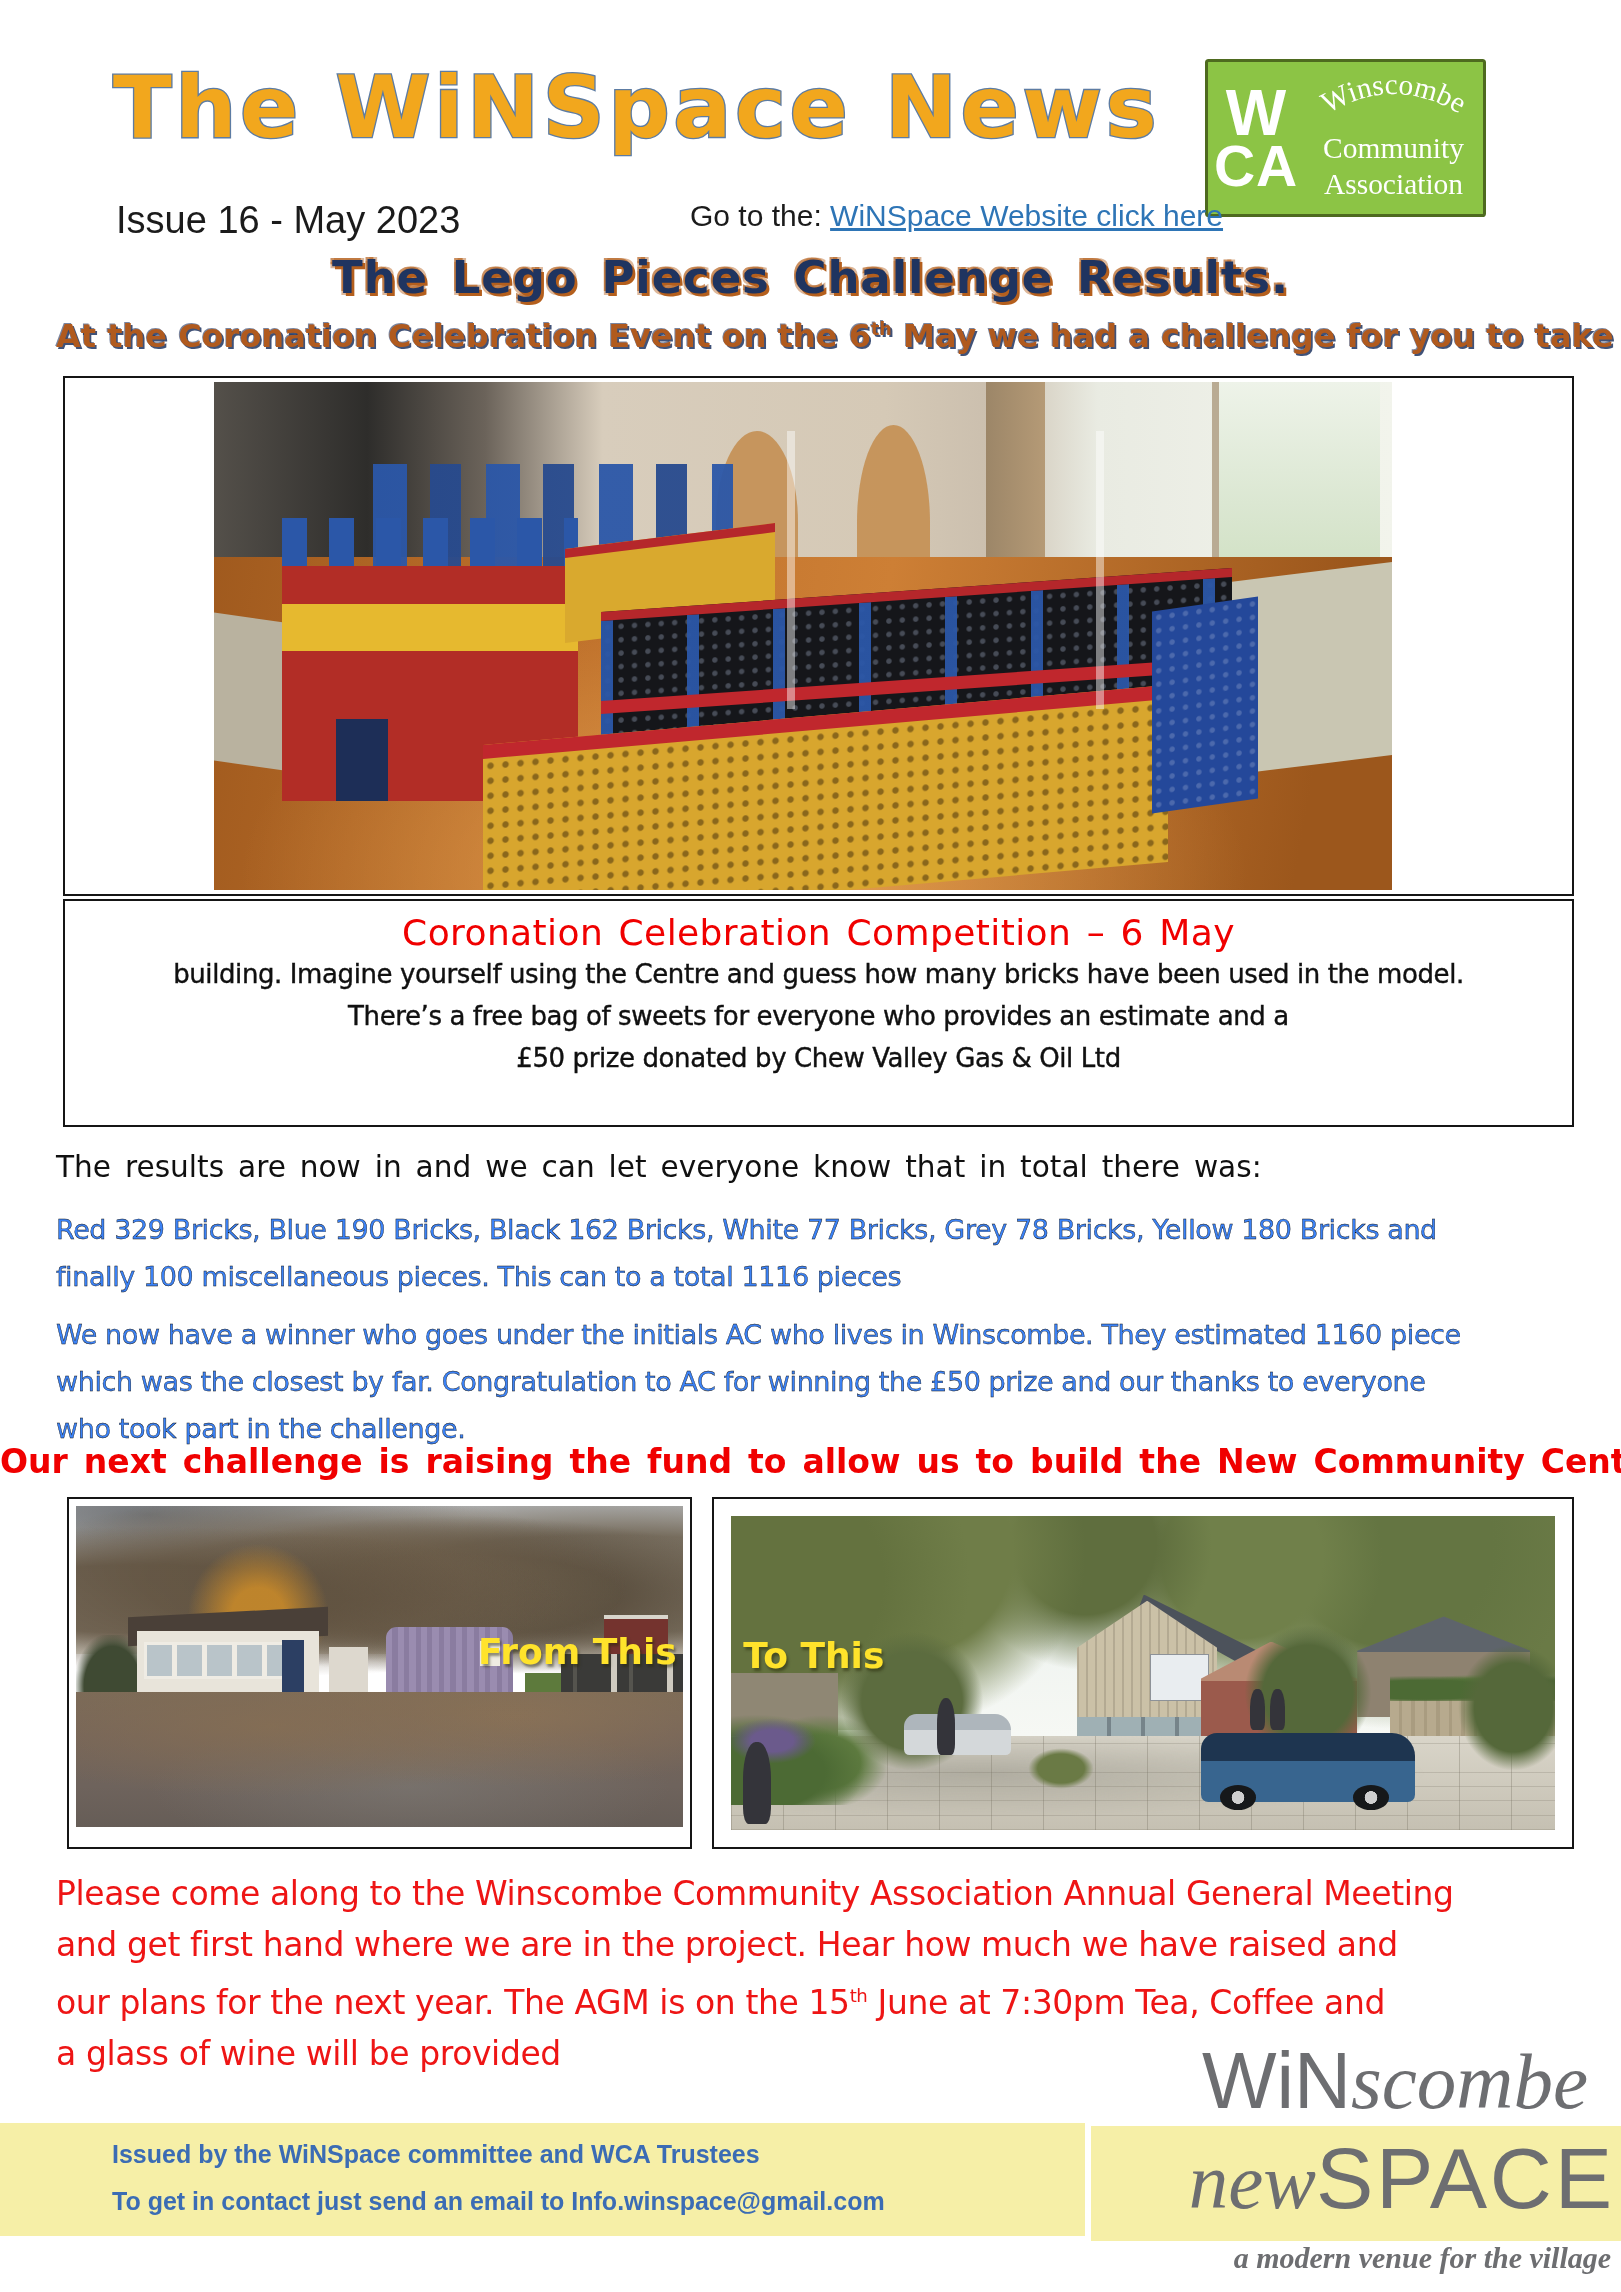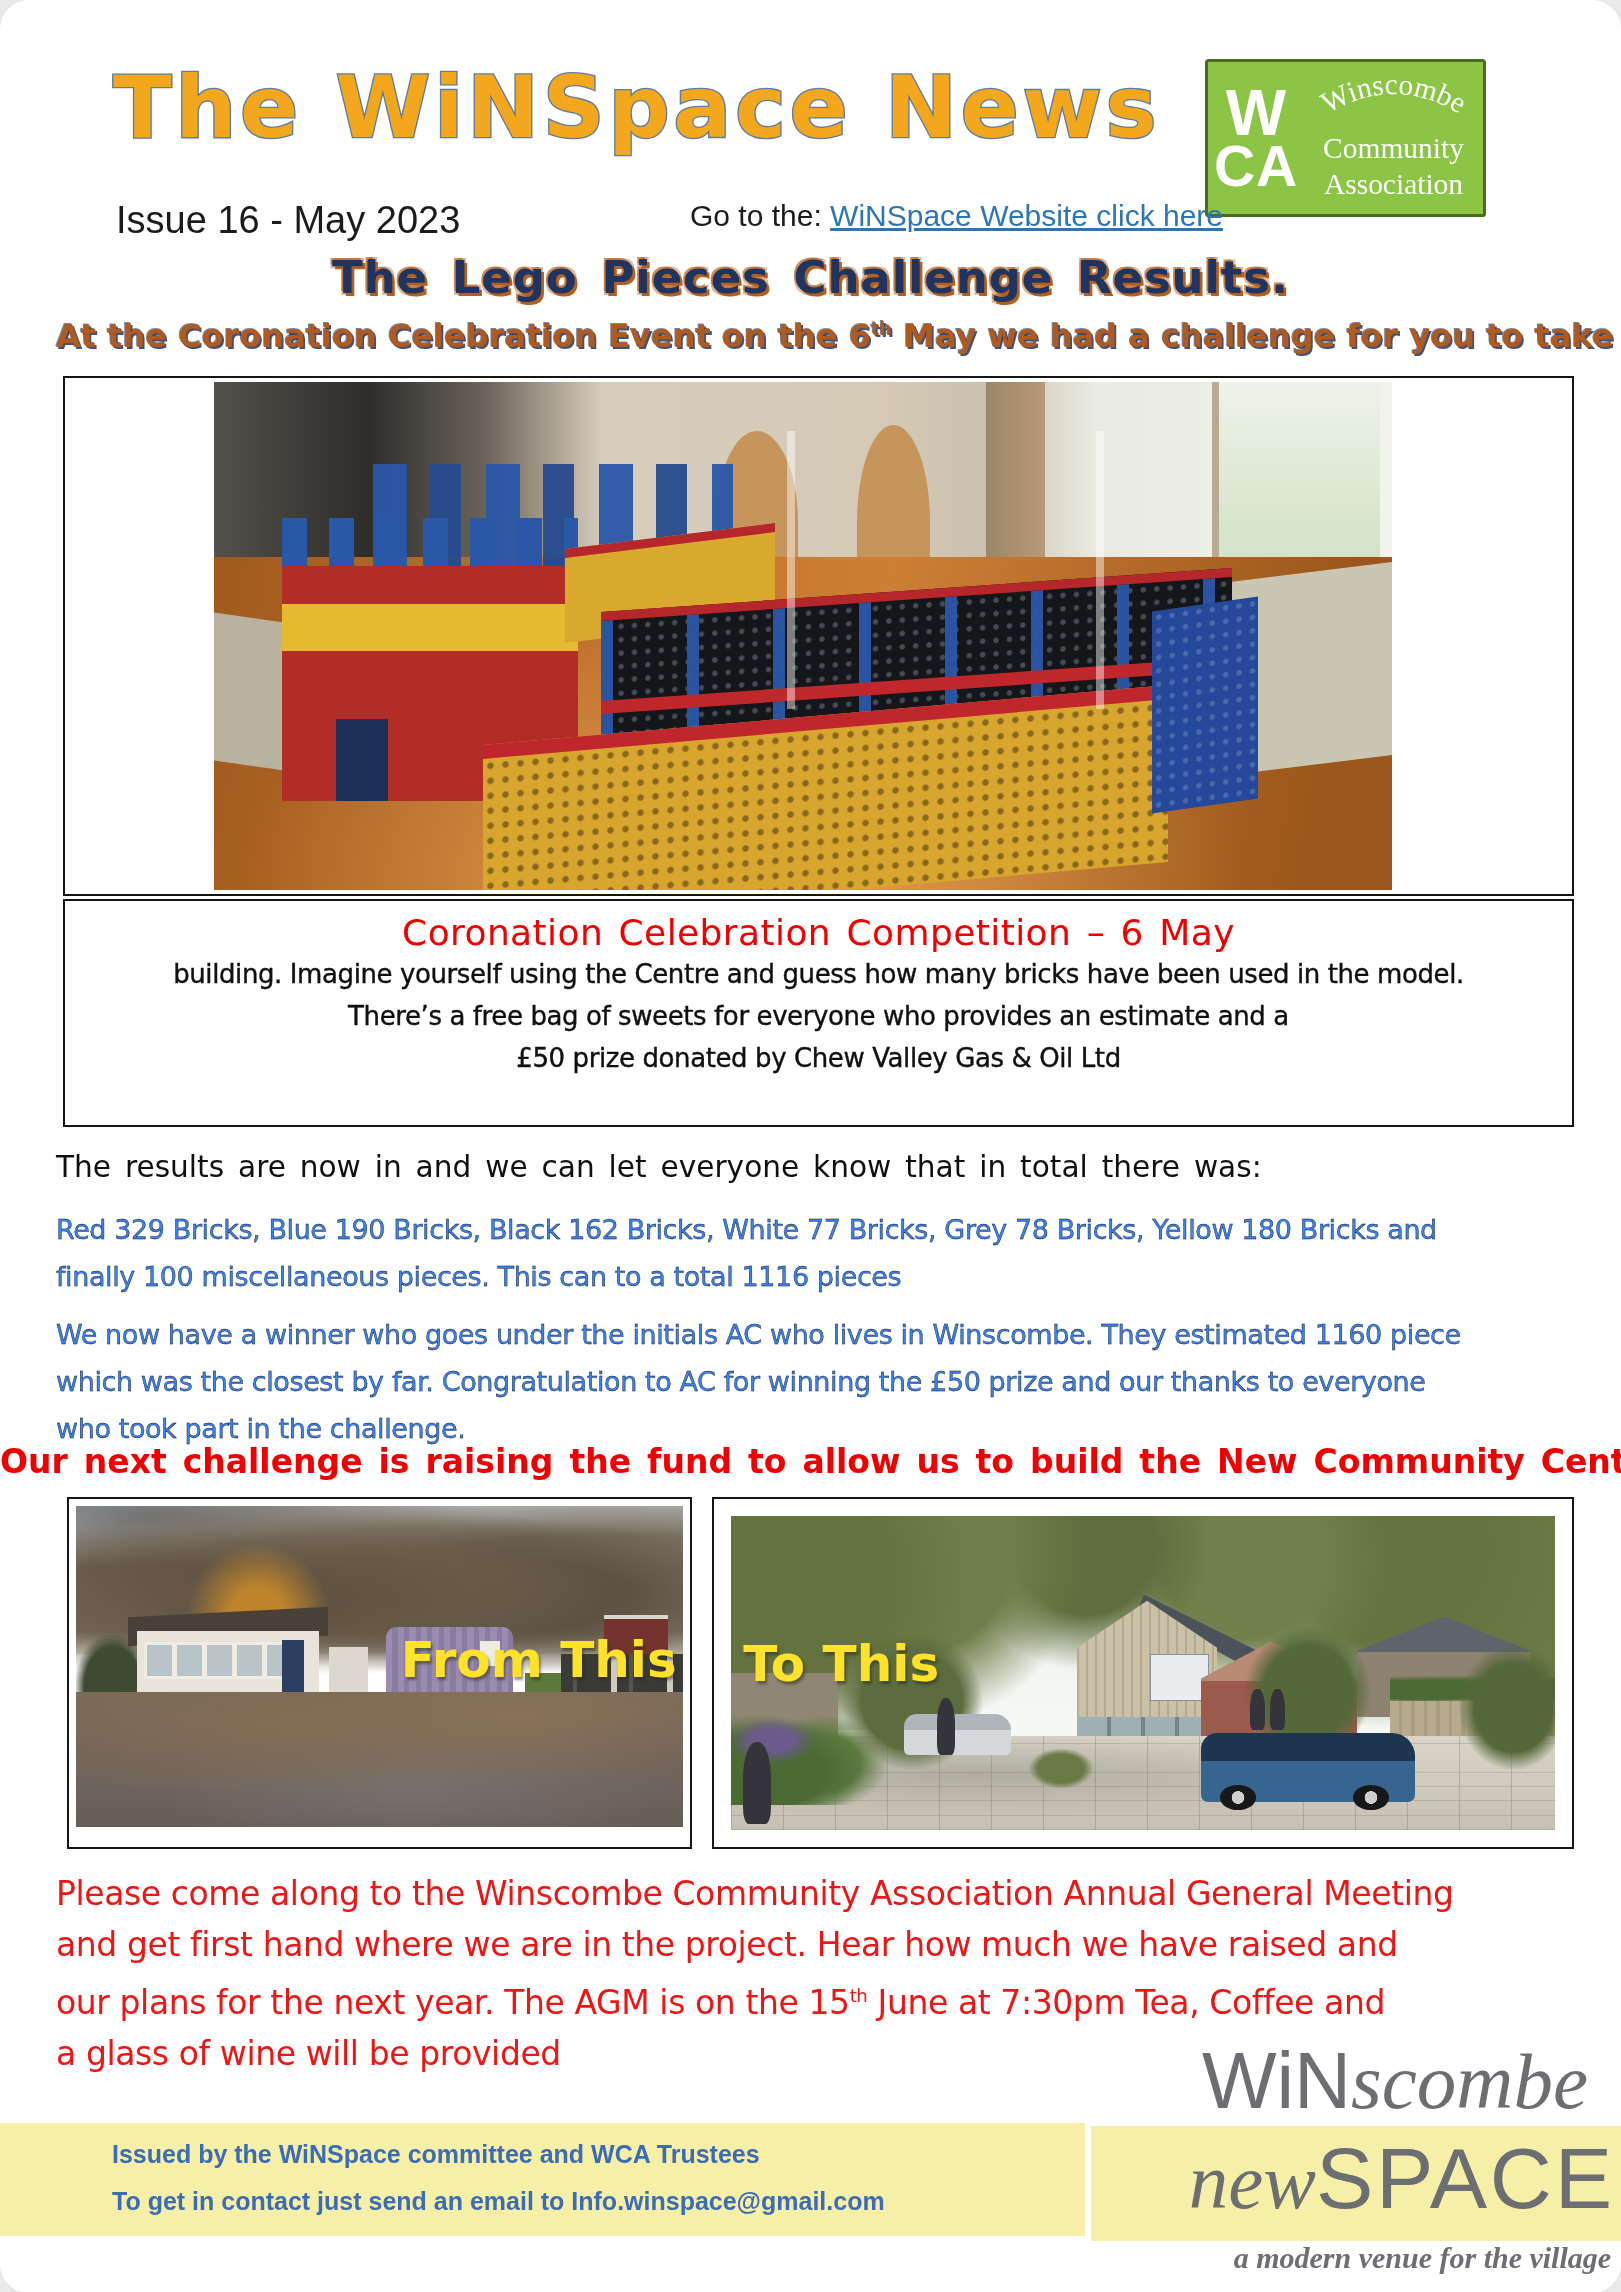--- a/index.html
+++ b/index.html
@@ -1,17 +1,17 @@
 <!DOCTYPE html>
 <html style="font-size:14.3px"><head>
 <meta charset="utf-8">
 <style>
   html,body{margin:0;padding:0;background:#e9e9e9;}
   #page{position:relative;width:1621px;height:2293px;background:#ffffff;overflow:hidden;
-        font-family:"DejaVu Sans",sans-serif;color:#111;border-radius:29px;}
+        font-family:"DejaVu Sans",sans-serif;color:#111;}
   .abs{position:absolute;}
 
   
   .main-title{left:113px;top:57px;font-size:86px;font-weight:bold;letter-spacing:3.6px;
     color:#F2A71D;-webkit-text-stroke:2.7px #5D7CA3;paint-order:stroke fill;white-space:nowrap;}
   .issue-line{left:116px;top:199px;font-size:38px;color:#1b1b1b;font-family:"Liberation Sans",sans-serif;}
   .goto-line{left:690px;top:199px;font-size:30px;color:#1b1b1b;font-family:"Liberation Sans",sans-serif;white-space:nowrap;}
   .weblink{color:#2E75B6;text-decoration:underline;cursor:pointer;}
 
   
@@ -44,21 +44,21 @@
   .bodyl{font-size:27px;line-height:47px;color:#3b82f6;letter-spacing:-0.4px;white-space:nowrap;-webkit-text-stroke:0.4px #101010;}
   .p1{left:56px;top:1206px;} .p2{left:56px;top:1311px;}
   .challenge{left:0;top:1442px;width:100%;text-align:center;font-size:33px;font-weight:bold;color:#F00000;word-spacing:4.5px;white-space:nowrap;}
 
   
   .from-box{left:67px;top:1497px;width:625px;height:352px;border:2.7px solid #151515;box-sizing:border-box;
     background:#fff;padding:7.2px 7.2px 19.7px 7.2px;}
   .to-box{left:712px;top:1497px;width:862px;height:352px;border:2.7px solid #151515;box-sizing:border-box;
     background:#fff;padding:17px;}
   .photo-art{position:relative;width:100%;height:100%;overflow:hidden;}
-  .yellabel{position:absolute;font-size:50px;font-weight:bold;color:#FFE32B;white-space:nowrap;
+  .yellabel{position:absolute;font-size:36px;font-weight:bold;color:#FFE32B;white-space:nowrap;
     text-shadow:1.8px 2.7px 2.7px rgba(40,40,10,.5);}
 
   
   .agm{left:56px;top:1868px;font-size:33px;color:#EE1515;line-height:51px;letter-spacing:-0.4px;white-space:nowrap;}
 
   
   .footer-band{left:0;top:2123px;width:1085px;height:113px;background:#F6EFA7;}
   .fline{font-family:"Liberation Sans",sans-serif;font-weight:bold;color:#3B6CB4;font-size:25px;white-space:nowrap;}
   .f1{left:112px;top:2140px;} .f2{left:112px;top:2187px;}
 

